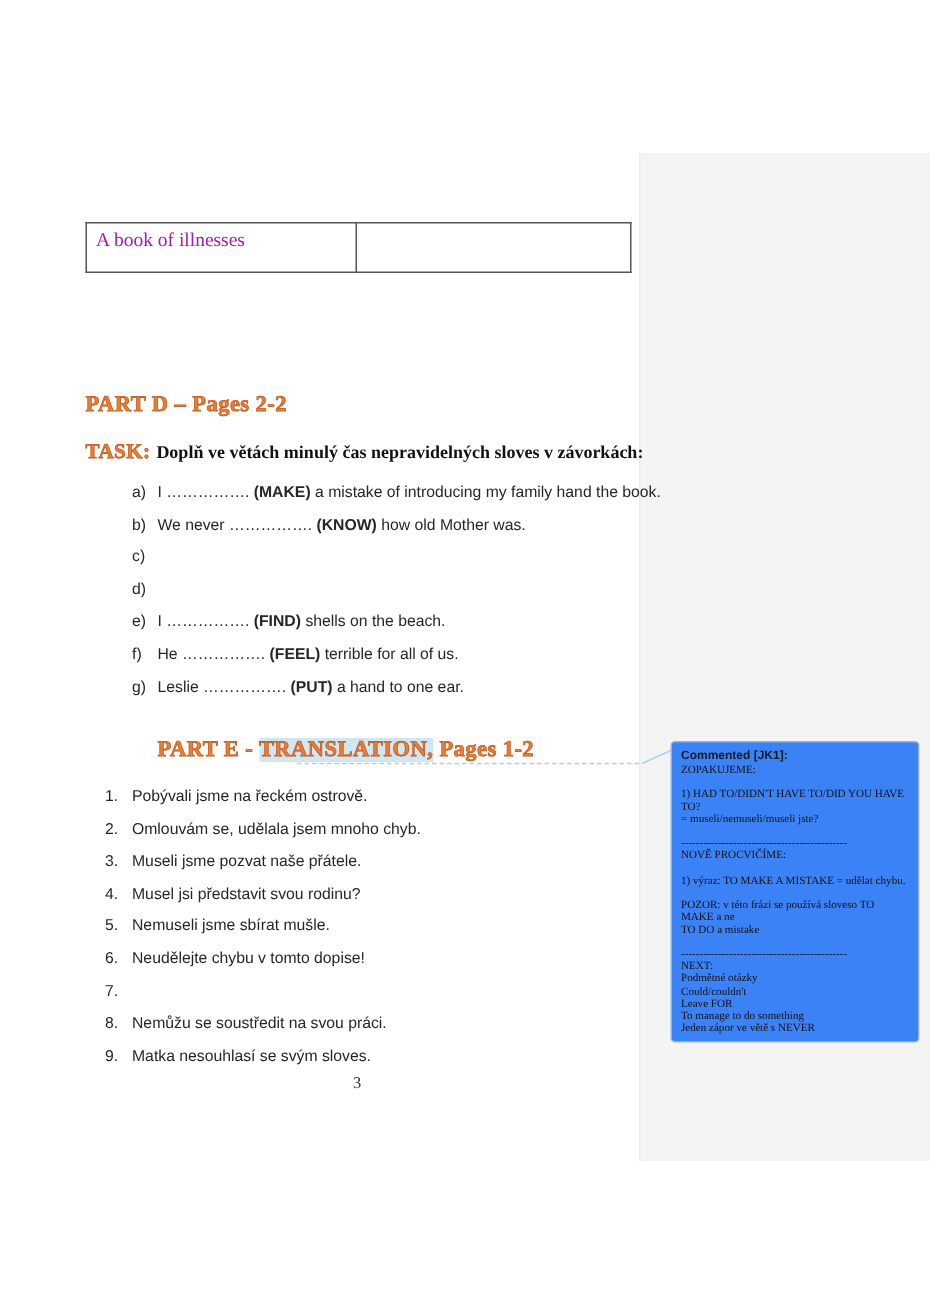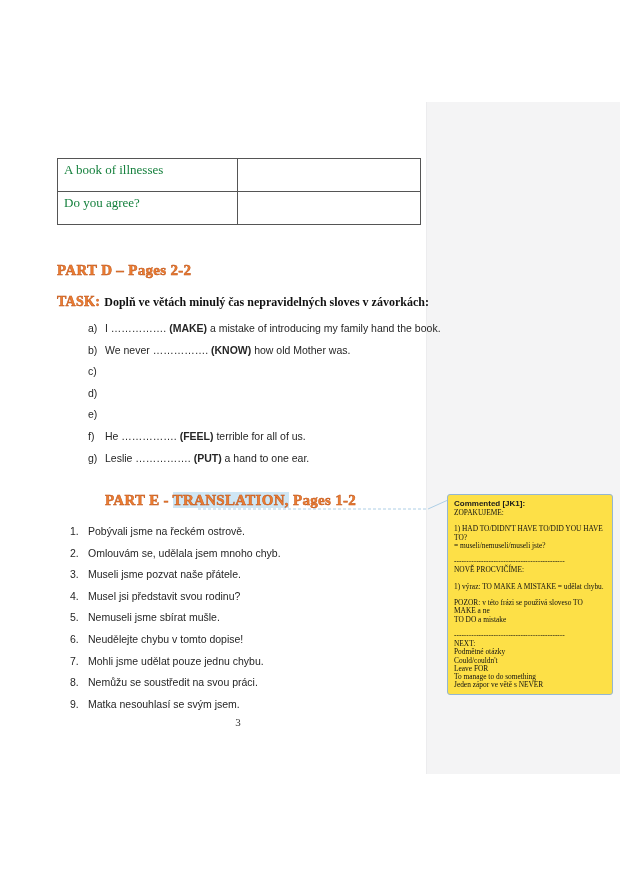--- a/index.html
+++ b/index.html
@@ -7,22 +7,22 @@
     width:620px;height:877px;position:relative;background:#ffffff;
     font-family:"Liberation Sans",sans-serif;color:#1f1f1f;overflow:hidden;
   }
   
   .markup-panel{
     position:absolute;left:426px;top:102px;width:194px;height:672px;
     background:#f4f4f5;border-left:1px solid #ececee;
   }
   
   .doc-table{
-    position:absolute;left:57px;top:158px;border-collapse:collapse;
-    font-family:"Liberation Serif",serif;font-size:13px;color:#15803d;
+    position:absolute;left:57px;top:148px;border-collapse:collapse;
+    font-family:"Liberation Serif",serif;font-size:13px;color:#a21caf;
   }
   .doc-table td{
     border:1px solid #555;vertical-align:top;padding:3px 6px;height:33px;
     box-sizing:border-box;
   }
   .doc-table td.c1{width:180px;}
   .doc-table td.c2{width:183px;}
   
   .heading{
     position:absolute;left:57px;
@@ -61,21 +61,21 @@
   
   .page-num{
     position:absolute;left:57px;top:716px;width:362px;text-align:center;
     font-family:"Liberation Serif",serif;font-size:11px;color:#333;
   }
   
   .connector{position:absolute;left:0;top:0;width:620px;height:877px;pointer-events:none;}
   
   .comment-box{
     position:absolute;left:447px;top:494px;width:166px;min-height:181px;
-    background:#fde047;border:1px solid #94b6d2;border-radius:3px;
+    background:#3b82f6;border:1px solid #94b6d2;border-radius:3px;
     padding:4px 6px 5px 6px;box-sizing:border-box;
   }
   .comment-header{
     font-family:"Liberation Sans",sans-serif;font-weight:bold;font-size:8px;
     line-height:9px;color:#1a1a1a;margin-bottom:1px;
   }
   .comment-body{
     font-family:"Liberation Serif",serif;font-size:7.4px;line-height:8.2px;
     color:#111;white-space:pre-line;
   }
@@ -84,24 +84,20 @@
 <body>
 
 <div class="markup-panel"></div>
 
 <table class="doc-table">
   <tbody>
     <tr>
       <td class="c1">A book of illnesses</td>
       <td class="c2"></td>
     </tr>
-    <tr>
-      <td class="c1">Do you agree?</td>
-      <td class="c2"></td>
-    </tr>
   </tbody>
 </table>
 
 <div id="partD-heading" class="heading">PART D – Pages 2-2</div>
 
 <div class="task-row">
   <span class="task-label">TASK:</span><span class="task-text">Doplň ve větách minulý čas nepravidelných sloves v závorkách:</span>
 </div>
 
 <div class="list-d">
@@ -114,20 +110,21 @@
       <span><span>We never ……………. </span><span class="verb">(KNOW)</span><span> how old Mother was.</span></span>
     </div>
   <div class="row">
       <span class="letter">c)</span>
     </div>
   <div class="row">
       <span class="letter">d)</span>
     </div>
   <div class="row">
       <span class="letter">e)</span>
+      <span><span>I ……………. </span><span class="verb">(FIND)</span><span> shells on the beach.</span></span>
     </div>
   <div class="row">
       <span class="letter">f)</span>
       <span><span>He ……………. </span><span class="verb">(FEEL)</span><span> terrible for all of us.</span></span>
     </div>
   <div class="row">
       <span class="letter">g)</span>
       <span><span>Leslie ……………. </span><span class="verb">(PUT)</span><span> a hand to one ear.</span></span>
     </div>
 </div>
@@ -156,29 +153,28 @@
   <div class="row">
       <span class="num">5.</span>
       <span>Nemuseli jsme sbírat mušle.</span>
     </div>
   <div class="row">
       <span class="num">6.</span>
       <span>Neudělejte chybu v tomto dopise!</span>
     </div>
   <div class="row">
       <span class="num">7.</span>
-      <span>Mohli jsme udělat pouze jednu chybu.</span>
     </div>
   <div class="row">
       <span class="num">8.</span>
       <span>Nemůžu se soustředit na svou práci.</span>
     </div>
   <div class="row">
       <span class="num">9.</span>
-      <span>Matka nesouhlasí se svým jsem.</span>
+      <span>Matka nesouhlasí se svým sloves.</span>
     </div>
 </div>
 
 <svg class="connector" viewBox="0 0 620 877" xmlns="http://www.w3.org/2000/svg">
   <path d="M198 509 L428 509" stroke="#aecfe6" stroke-width="1" fill="none" stroke-dasharray="3,2"></path>
   <path d="M428 509 L448 500" stroke="#aecfe6" stroke-width="1" fill="none"></path>
 </svg>
 
 <div class="comment-box">
   <div class="comment-header">Commented [JK1]:</div>

